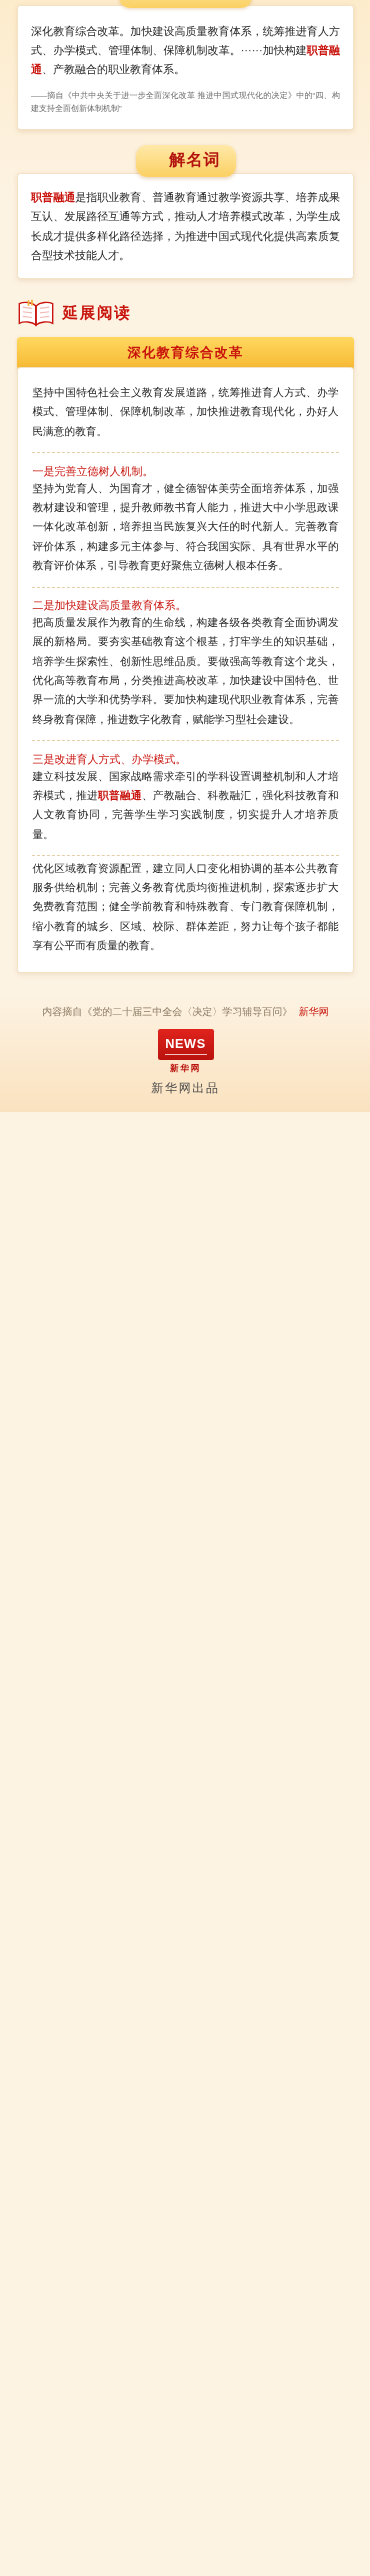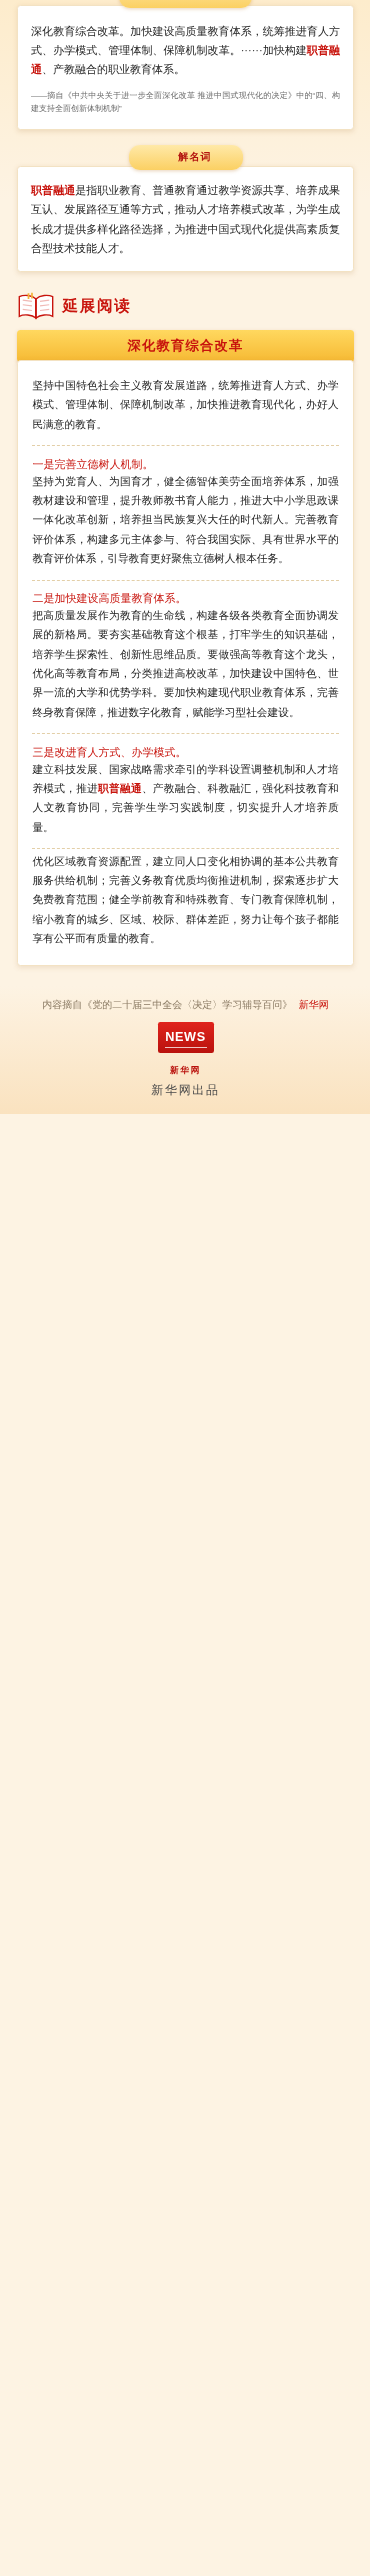--- a/index.html
+++ b/index.html
@@ -100,21 +100,21 @@
     color: #b3140f;
     text-align: center;
     font-size: 12px;
     font-weight: 700;
     letter-spacing: 1.2px;
     padding: 5.2px 0 5.8px;
     border-radius: 11px;
     position: relative;
     box-shadow: 0 1.2px 3.5px rgba(180,110,30,.28);
   }
-  .tag.small { width: 114px; font-size: 10px; padding-left: 19px; }
+  .tag.small { width: 100px; font-size: 16px; padding-left: 19px; }
   .tag .dot { color: #cf2a1e; font-size: 7.5px; vertical-align: 1.7px; }
 
   .card {
     margin-top: -3.5px;
     background: #fff;
     border-radius: 3.5px;
     padding: 14px 12.7px 12.7px;
     box-shadow: 0 1.7px 5.8px rgba(170,120,60,.18);
     border: 0.6px solid #f3e2c3;
   }
@@ -210,21 +210,21 @@
     font-size: 10px;
     color: #8a7a63;
     line-height: 1.6;
   }
   .note .xhw { color: #c8140d; }
   .logo-wrap {
     margin-top: 9.3px;
     display: flex;
     flex-direction: column;
     align-items: center;
-    gap: 12px;
+    gap: 3px;
   }
   .logo-mark {
     width: 56px; height: 31px;
     background: linear-gradient(180deg, #e0231c, #b9120d);
     border-radius: 2.3px;
     color: #fff;
     font-weight: 700;
     font-size: 12.7px;
     letter-spacing: 0.6px;
     display: flex; align-items: center; justify-content: center;

